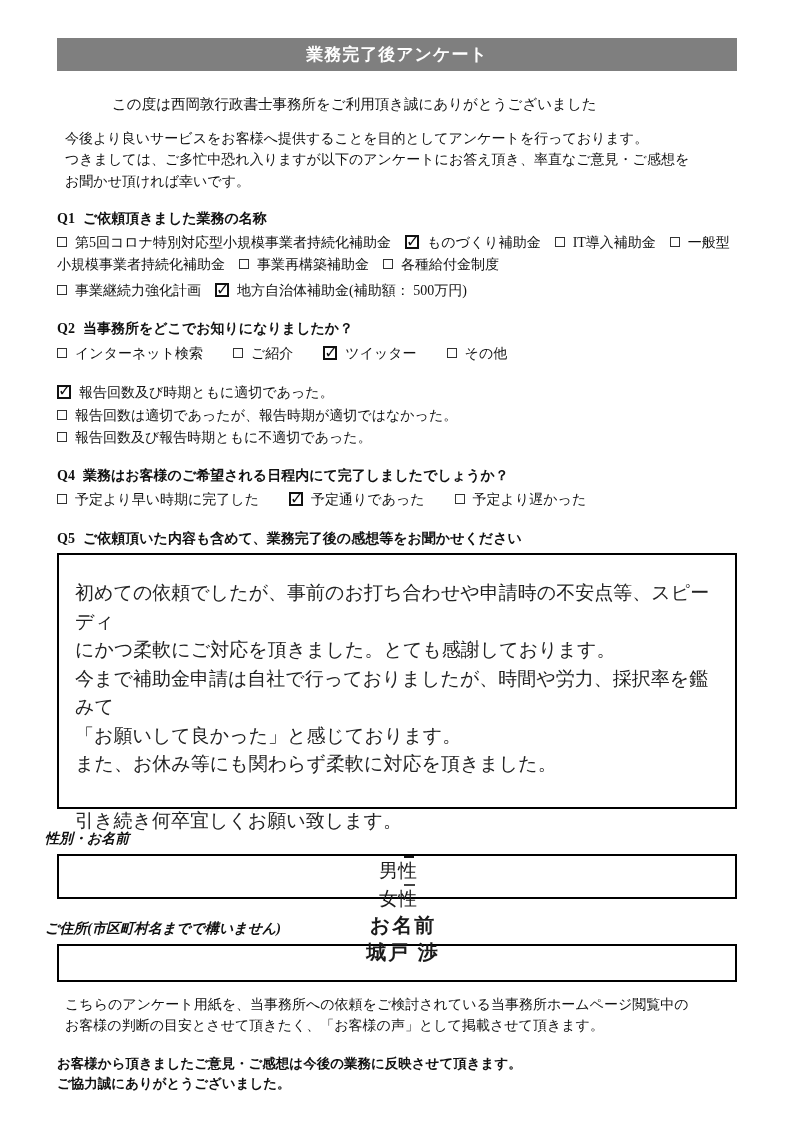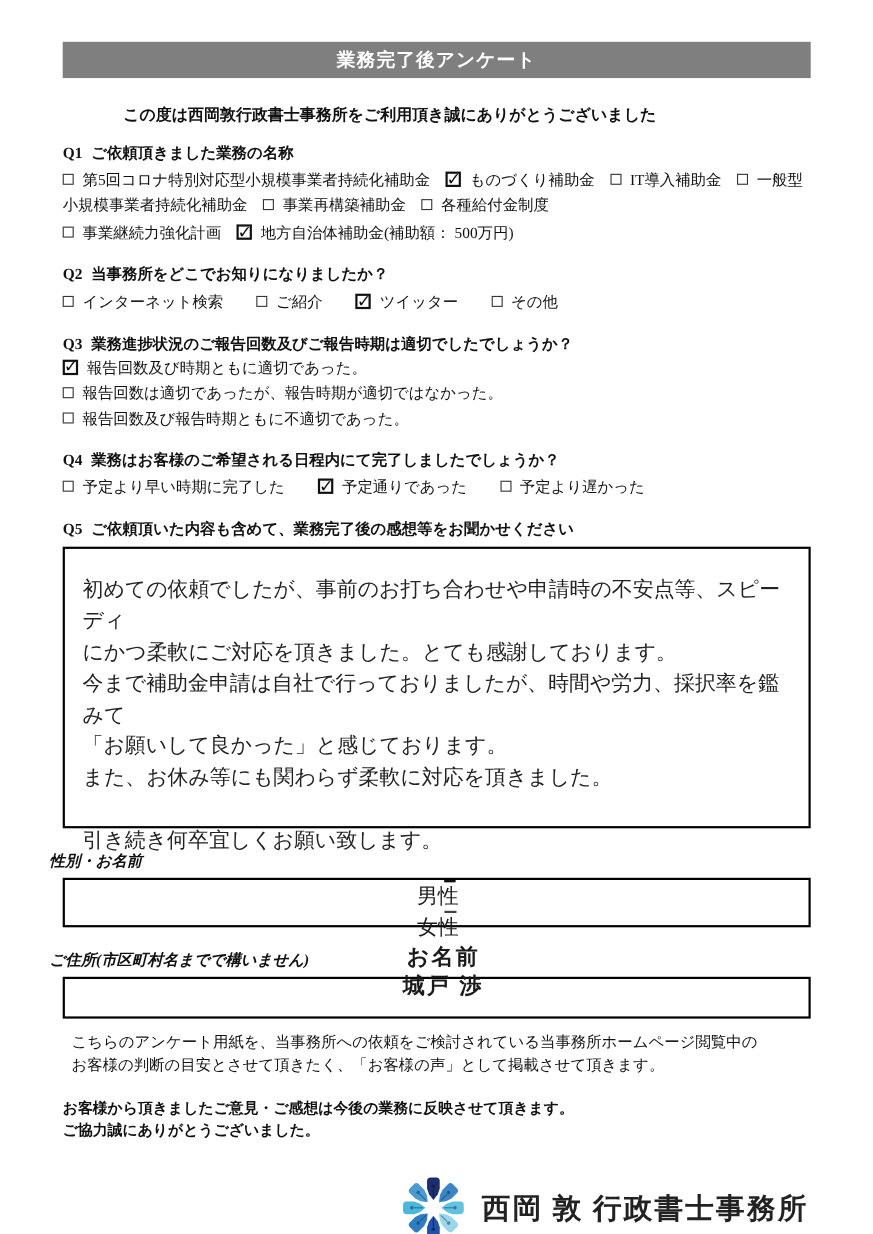--- a/index.html
+++ b/index.html
@@ -9,21 +9,21 @@
     font-family:"Liberation Serif","DejaVu Serif",serif;color:#111;
   }
   .header-bar{
     background:#7f7f7f;height:33px;display:flex;align-items:center;justify-content:center;
   }
   .header-bar span{
     color:#fff;font-weight:bold;font-size:17px;letter-spacing:1px;
     font-family:Liberation Sans, sans-serif;
   }
   .thanks{
-    margin:24px 0 0 0;font-weight:bold;font-size:14.5px;text-indent:55px;white-space:nowrap;
+    margin:24px 0 0 0;font-weight:normal;font-size:14.5px;text-indent:55px;white-space:nowrap;
   }
   .intro{
     margin:14px 0 0 8px;font-size:14px;line-height:1.52;white-space:pre-line;
   }
   .q{margin-top:17px;}
   .q-title{margin:0;font-weight:bold;font-size:14px;line-height:1.45;}
   .q-title .qnum{margin-right:8px;}
   .opts{margin:3px 0 0 0;font-size:14px;line-height:1.6;}
   .opt{margin-right:14px;}
   .opts-wide .opt{margin-right:30px;}
@@ -81,40 +81,42 @@
 <body>
 
 <div class="page">
 
   <div class="header-bar">
     <span>業務完了後アンケート</span>
   </div>
 
   <p class="thanks">この度は西岡敦行政書士事務所をご利用頂き誠にありがとうございました</p>
 
+  <p class="intro">今後より良いサービスをお客様へ提供することを目的としてアンケートを行っております。
+つきましては、ご多忙中恐れ入りますが以下のアンケートにお答え頂き、率直なご意見・ご感想を
+お聞かせ頂ければ幸いです。</p>
 
   <section class="q">
     <p class="q-title"><span class="qnum">Q1</span><span>ご依頼頂きました業務の名称</span></p>
     <p class="opts">
       <span class="opt"><span class="cb"></span><span>第5回コロナ特別対応型小規模事業者持続化補助金</span></span><span class="opt"><span class="cb checked"></span><span>ものづくり補助金</span></span><span class="opt"><span class="cb"></span><span>IT導入補助金</span></span><span class="opt"><span class="cb"></span><span>一般型小規模事業者持続化補助金</span></span><span class="opt"><span class="cb"></span><span>事業再構築補助金</span></span><span class="opt"><span class="cb"></span><span>各種給付金制度</span></span>
     </p>
     <p class="opts">
       <span class="opt"><span class="cb"></span><span>事業継続力強化計画</span></span><span class="opt"><span class="cb checked"></span><span>地方自治体補助金(補助額： 500万円)</span></span>
     </p>
   </section>
 
   <section class="q">
     <p class="q-title"><span class="qnum">Q2</span><span>当事務所をどこでお知りになりましたか？</span></p>
     <p class="opts opts-wide">
       <span class="opt"><span class="cb"></span><span>インターネット検索</span></span><span class="opt"><span class="cb"></span><span>ご紹介</span></span><span class="opt"><span class="cb checked"></span><span>ツイッター</span></span><span class="opt"><span class="cb"></span><span>その他</span></span>
     </p>
   </section>
 
   <section class="q">
-    <p class="q-title"><span class="qnum">Q3</span><span>業務進捗状況のご報告回数及びご報告時期は適切でしたでしょうか？</span></p>
     <div class="opt-row"><span class="cb checked"></span><span>報告回数及び時期ともに適切であった。</span></div>
     <div class="opt-row"><span class="cb"></span><span>報告回数は適切であったが、報告時期が適切ではなかった。</span></div>
     <div class="opt-row"><span class="cb"></span><span>報告回数及び報告時期ともに不適切であった。</span></div>
   </section>
 
   <section class="q">
     <p class="q-title"><span class="qnum">Q4</span><span>業務はお客様のご希望される日程内にて完了しましたでしょうか？</span></p>
     <p class="opts opts-wide">
       <span class="opt"><span class="cb"></span><span>予定より早い時期に完了した</span></span><span class="opt"><span class="cb checked"></span><span>予定通りであった</span></span><span class="opt"><span class="cb"></span><span>予定より遅かった</span></span>
     </p>

